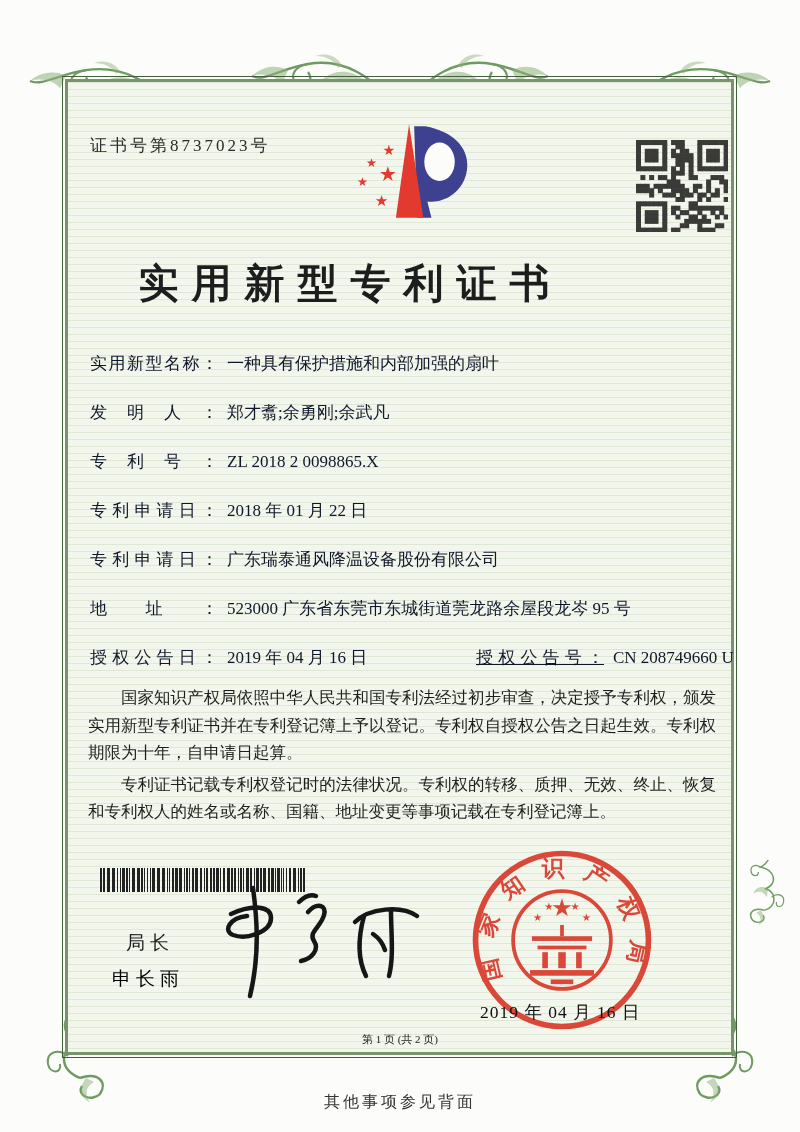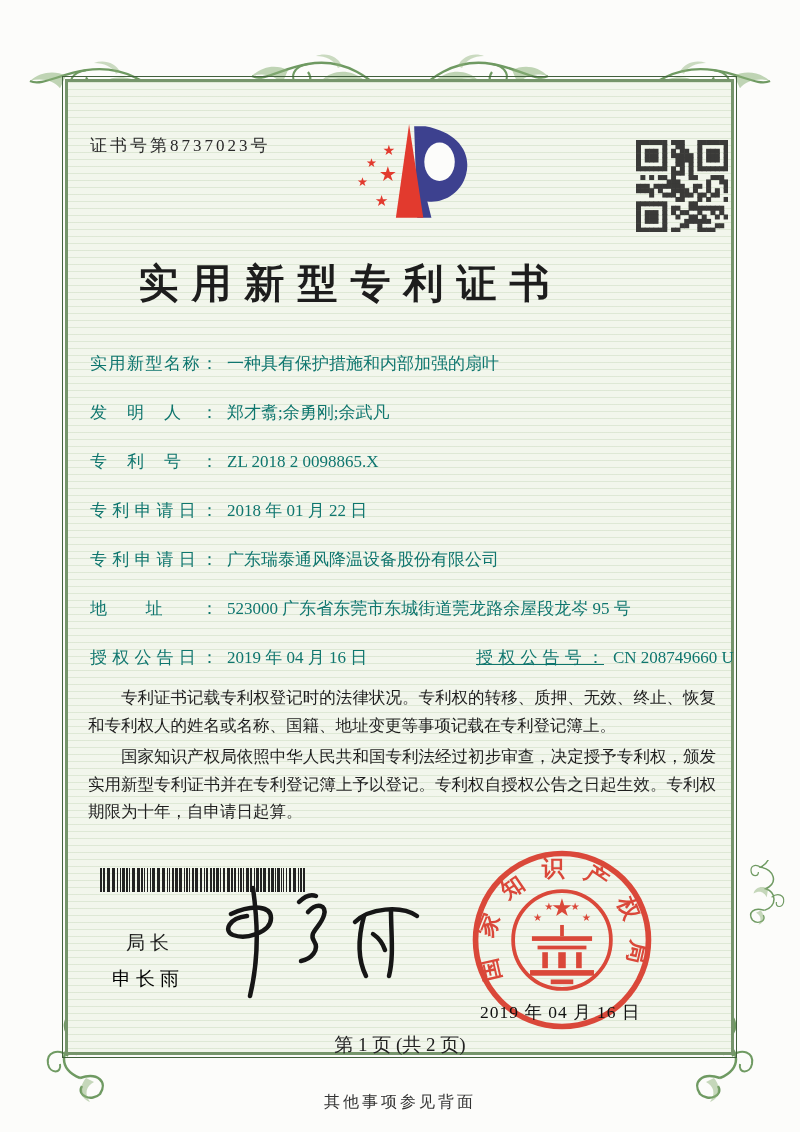--- a/index.html
+++ b/index.html
@@ -27,21 +27,21 @@
     font-size:17px; letter-spacing:3px; color:#2a2a2a;
   }
   .logo{ position:absolute; left:338px; top:116px; width:132px; height:120px; }
   .qr{ position:absolute; left:636px; top:140px; width:92px; height:92px; }
   .title{
     position:absolute; left:0; top:256px; width:688px;
     text-align:center; font-size:40px; font-weight:700;
     letter-spacing:13px; text-indent:13px; color:#1d1d1d;
   }
   .fields{ position:absolute; left:90px; top:350px; width:625px; }
-  .frow{ font-size:17px; line-height:28px; margin-bottom:21px; white-space:nowrap; color:#0f766e;}
+  .frow{ font-size:17px; line-height:28px; margin-bottom:21px; white-space:nowrap; color:#0f172a;}
   .flabel{
     display:inline-block; width:128px; vertical-align:top;
     text-align:justify; text-align-last:justify; -moz-text-align-last:justify;
   }
   .fval{ margin-left:9px; }
   .fval.fixed{ display:inline-block; width:205px; }
   .flabel.second{ margin-left:44px;text-decoration:underline; }
   .paras{ position:absolute; left:88px; top:684px; width:628px; }
   .paras p{
     margin:0 0 4px 0; font-size:16.5px; line-height:27.5px;
@@ -51,21 +51,21 @@
   .signer-title{ position:absolute; left:126px; top:930px; font-size:19px; letter-spacing:5px; color:#1c1c1c;}
   .signer-name{ position:absolute; left:112px; top:966px; font-size:19px; letter-spacing:5px; color:#000000;}
   .signature{ position:absolute; left:205px; top:882px; width:240px; height:118px; z-index:3;}
   .seal{ position:absolute; left:468px; top:846px; width:188px; height:188px; opacity:0.92; z-index:2;}
   .seal-date{
     position:absolute; left:480px; top:1000px; z-index:4;
     font-size:17.5px; letter-spacing:1px; color:#111;
   }
   .page-info{
     position:absolute; left:0; top:1032px; width:800px; text-align:center;
-    font-size:19px; color:#222;
+    font-size:11px; color:#222;
   }
   .back-note{
     position:absolute; left:0; top:1092px; width:800px; text-align:center;
     font-size:16px; letter-spacing:3px; color:#333;
   }
   .orn{ position:absolute; color:#6f9a62; }
   svg{ display:block; }
 </style>
 </head>
 <body>
@@ -388,22 +388,22 @@
     <div class="frow">
       <span class="flabel">地址：</span><span class="fval">523000 广东省东莞市东城街道莞龙路余屋段龙岑 95 号</span>
     </div>
 
     <div class="frow">
       <span class="flabel">授权公告日：</span><span class="fval fixed">2019 年 04 月 16 日</span><span class="flabel second">授权公告号：</span><span class="fval">CN 208749660 U</span>
     </div>
   </div>
 
   <div class="paras" id="paras">
+      <p>国家知识产权局依照中华人民共和国专利法经过初步审查，决定授予专利权，颁发实用新型专利证书并在专利登记簿上予以登记。专利权自授权公告之日起生效。专利权期限为十年，自申请日起算。</p>
       <p>专利证书记载专利权登记时的法律状况。专利权的转移、质押、无效、终止、恢复和专利权人的姓名或名称、国籍、地址变更等事项记载在专利登记簿上。</p>
-      <p>国家知识产权局依照中华人民共和国专利法经过初步审查，决定授予专利权，颁发实用新型专利证书并在专利登记簿上予以登记。专利权自授权公告之日起生效。专利权期限为十年，自申请日起算。</p>
     </div>
 
   <svg class="barcode" id="barcode" viewBox="0 0 205 24">
       <rect x="0" y="0" width="2" height="24" fill="#222"></rect>
       <rect x="3" y="0" width="2" height="24" fill="#222"></rect>
       <rect x="7" y="0" width="3" height="24" fill="#222"></rect>
       <rect x="12" y="0" width="3" height="24" fill="#222"></rect>
       <rect x="17" y="0" width="1" height="24" fill="#222"></rect>
       <rect x="20" y="0" width="1" height="24" fill="#222"></rect>
       <rect x="22" y="0" width="3" height="24" fill="#222"></rect>

